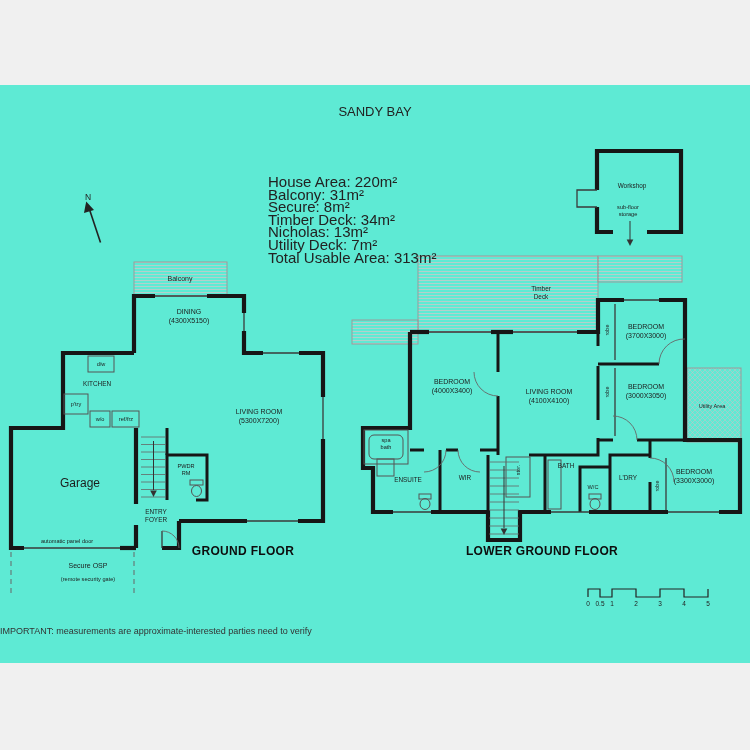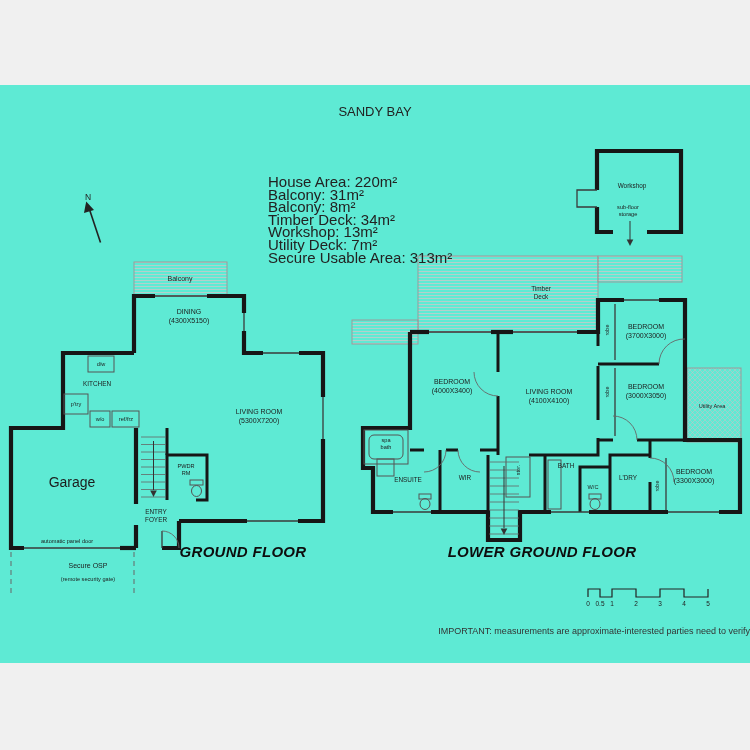--- a/index.html
+++ b/index.html
@@ -9,25 +9,25 @@
   .band.top{top:0;height:85px;}
   .band.bottom{top:663px;height:87px;}
   .plan-svg{position:absolute;left:0;top:0;z-index:1;}
   .hdr{position:absolute;left:0;top:104px;width:750px;text-align:center;z-index:2;color:#222;}
   .hdr div{font-size:13px;line-height:16px;}
   .arealist{position:absolute;left:268px;top:176px;z-index:2;color:#222;}
   .arealist div{font-size:15px;line-height:12.6px;}
   .lbl{position:absolute;z-index:2;transform:translate(-50%,-50%);font-size:7px;line-height:1.25;color:#1c1c1c;text-align:center;white-space:pre-line;}
   .lbl.xs{font-size:5.6px;}
   .lbl.sm{font-size:6.4px;}
-  .lbl.md{font-size:14px;}
+  .lbl.md{font-size:12px;margin-left:8px;}
   .lbl.rot{transform:translate(-50%,-50%) rotate(-90deg);}
-  .floor-title{position:absolute;z-index:2;transform:translate(-50%,-50%);font-size:15px;font-weight:bold;color:#0d0d0d;letter-spacing:.3px;white-space:nowrap;font-style:italic;}
+  .floor-title{position:absolute;z-index:2;transform:translate(-50%,-50%);font-size:12px;font-weight:bold;color:#0d0d0d;letter-spacing:.3px;white-space:nowrap;}
   .tick{position:absolute;z-index:2;transform:translateX(-50%);top:600px;font-size:6.5px;color:#222;}
-  .footer{position:absolute;left:0;top:626px;width:750px;text-align:right;font-size:9px;color:#333;z-index:2;}
+  .footer{position:absolute;left:0;top:626px;width:750px;text-align:left;font-size:9px;color:#333;z-index:2;}
   .north{position:absolute;z-index:2;transform:translate(-50%,-50%);font-size:8.5px;color:#222;}
 </style>
 </head>
 <body>
 
 <div class="page">
   <div class="band top"></div>
   <div class="band bottom"></div>
 
   <svg class="plan-svg" width="750" height="750" viewBox="0 0 750 750">
@@ -171,25 +171,25 @@
     <path d="M588,597 L588,589 L600,589 L600,597 L612,597 L612,589 L636,589 L636,597 L660,597 L660,589 L684,589 L684,597 L708,597 L708,589" stroke="#222" stroke-width="1.2" fill="none"></path>
   </svg>
 
   <div class="hdr">
     <div>SANDY BAY</div>
   </div>
 
   <div class="arealist">
     <div>House Area: 220m²</div>
     <div>Balcony: 31m²</div>
-    <div>Balcony: 8m²</div>
+    <div>Secure: 8m²</div>
     <div>Timber Deck: 34m²</div>
-    <div>Workshop: 13m²</div>
+    <div>Nicholas: 13m²</div>
     <div>Utility Deck: 7m²</div>
-    <div>Secure Usable Area: 313m²</div>
+    <div>Total Usable Area: 313m²</div>
   </div>
 
   <div class="north" style="left:88px;top:197px;">N</div>
 
   <div class="lbl" style="left:180px;top:279px;">Balcony</div>
   <div class="lbl" style="left:189px;top:317px;">DINING
 (4300X5150)</div>
   <div class="lbl sm" style="left:97px;top:384px;">KITCHEN</div>
   <div class="lbl xs" style="left:101px;top:364px;">d/w</div>
   <div class="lbl xs" style="left:76px;top:404px;">p'try</div>

